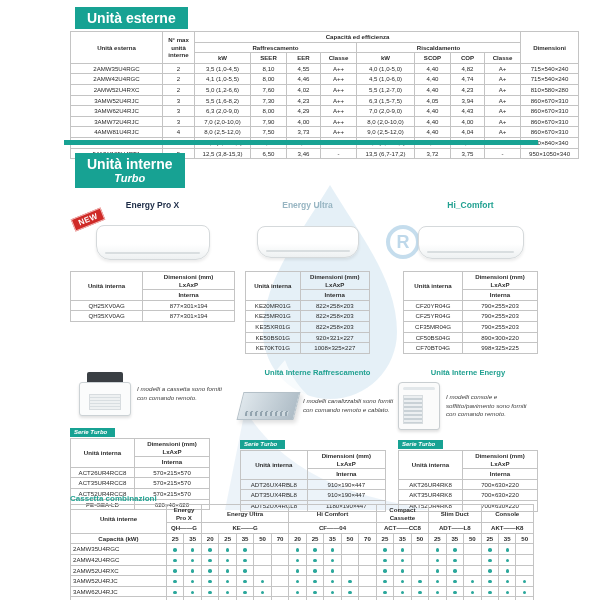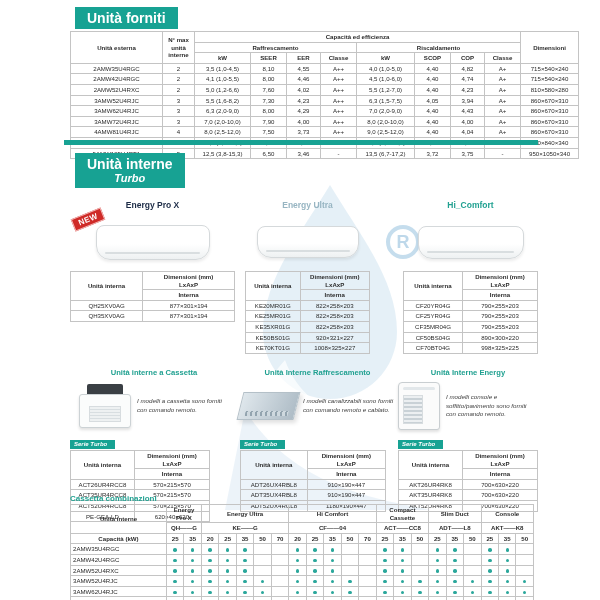--- a/index.html
+++ b/index.html
@@ -99,21 +99,21 @@
   <path d="M105 5 C135 55 172 100 172 152 A67 67 0 1 1 38 152 C38 100 75 55 105 5 Z" fill="#cfe4f1" opacity="0.55"></path>
   <path d="M60 180 C80 235 140 250 150 210 C160 255 110 300 55 290 C20 282 15 230 60 180 Z" fill="#ffffff" opacity="0.7"></path>
   <path d="M20 230 C70 310 160 320 205 330 L0 330 Z" fill="#ddeaf4" opacity="0.55"></path>
   <circle cx="178" cy="62" r="15" fill="none" stroke="#b7d4e8" stroke-width="4" opacity="0.8"></circle>
   <text x="178" y="68" text-anchor="middle" font-size="18" font-weight="bold" fill="#b7d4e8" opacity="0.9">R</text>
 </svg>
 
 <div class="content">
 
   <div class="abs titlebox" style="left:75px;top:7px;">
-    <span>Unità forniti</span>
+    <span>Unità esterne</span>
   </div>
 
   <table class="abs tbl outdoor-tbl" style="left:70px;top:31px;">
     <colgroup>
       <col style="width:92px">
         <col style="width:32px">
         <col style="width:56px">
         <col style="width:36px">
       <col style="width:34px">
         <col style="width:36px">
@@ -388,21 +388,20 @@
           </tr>
           <tr>
             <td class="lft">CF70BT04G</td>
             <td>998×325×225</td>
           </tr>
         </tbody>
     </table>
   </div>
 
   <div class="card lower-left" style="left:70px;top:368px;width:168px;">
-    <div class="sec-title">Unità interne a Cassetta</div>
     <div class="lower-body">
       <div class="ac-cassette">
         <div class="top"></div>
           <div class="panel"></div>
           <div class="vent"></div>
       </div>
       <div class="desc">I modelli a cassetta sono forniti con comando remoto.</div>
     </div>
     <div class="serie-tag">Serie Turbo</div>
     <table class="tbl turbo-table" style="width:140px;">

